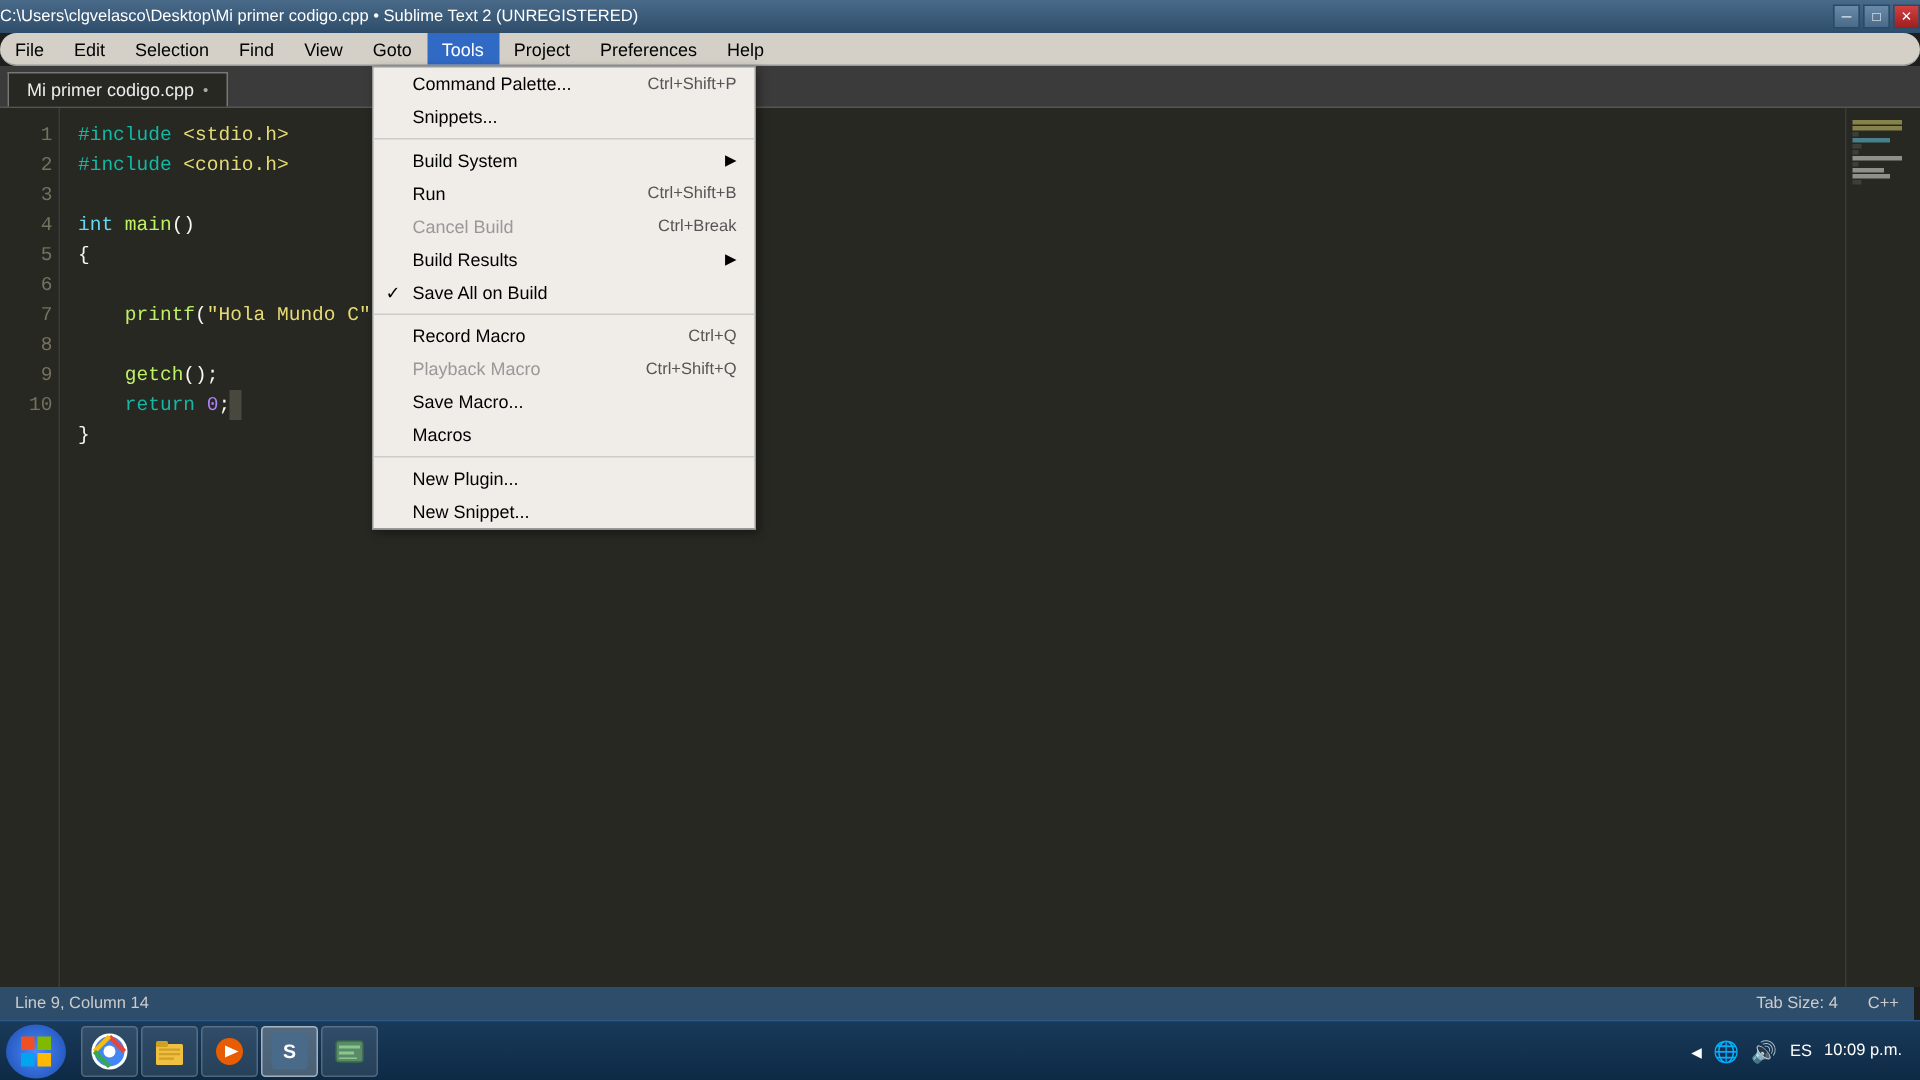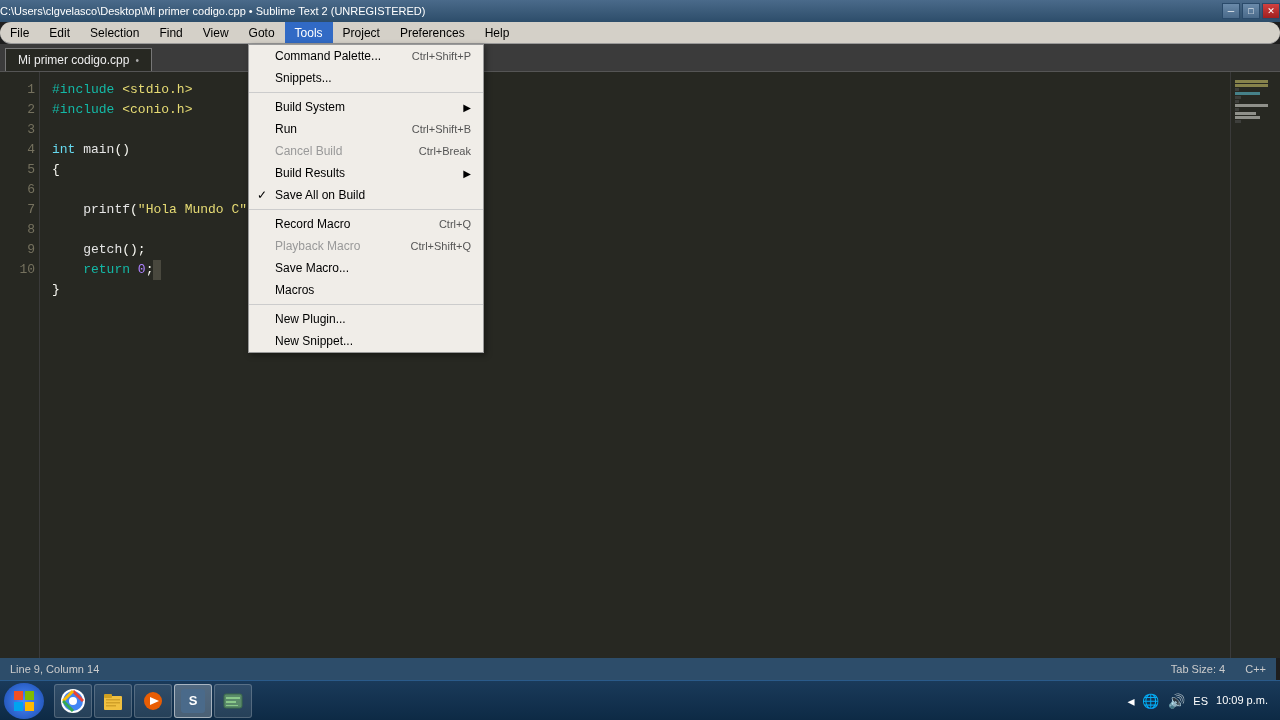--- a/index.html
+++ b/index.html
@@ -112,21 +112,21 @@
       padding: 8px 12px;
       font-family: 'Courier New', monospace;
       font-size: 13px;
       line-height: 20px;
       color: #f8f8f2;
       overflow: hidden;
     }
     .code-line { white-space: pre; height: 20px; }
     .kw { color: #66d9ef; }
     .kw2 { color: #14b8a6; }
-    .fn { color: #e5e5e5; }
+    .fn { color: #bef264; }
     .str { color: #e6db74; }
     .inc { color: #e6db74; }
     .num { color: #ae81ff; }
 
     
     #minimap {
       width: 50px;
       background: #272822;
       border-left: 1px solid #3a3a3a;
     }
@@ -141,21 +141,21 @@
     }
 
     
     #tools-dropdown {
       position: absolute;
       top: 22px + 22px;
       left: 248px;
       background: #f0ede8;
       border: 1px solid #999;
       box-shadow: 2px 2px 6px rgba(0,0,0,0.4);
-      width: 236px;
+      width: 256px;
       z-index: 100;
       top: 44px;
     }
     .menu-separator {
       height: 1px;
       background: #ccc;
       margin: 3px 0;
     }
     .dropdown-item {
       display: flex;

